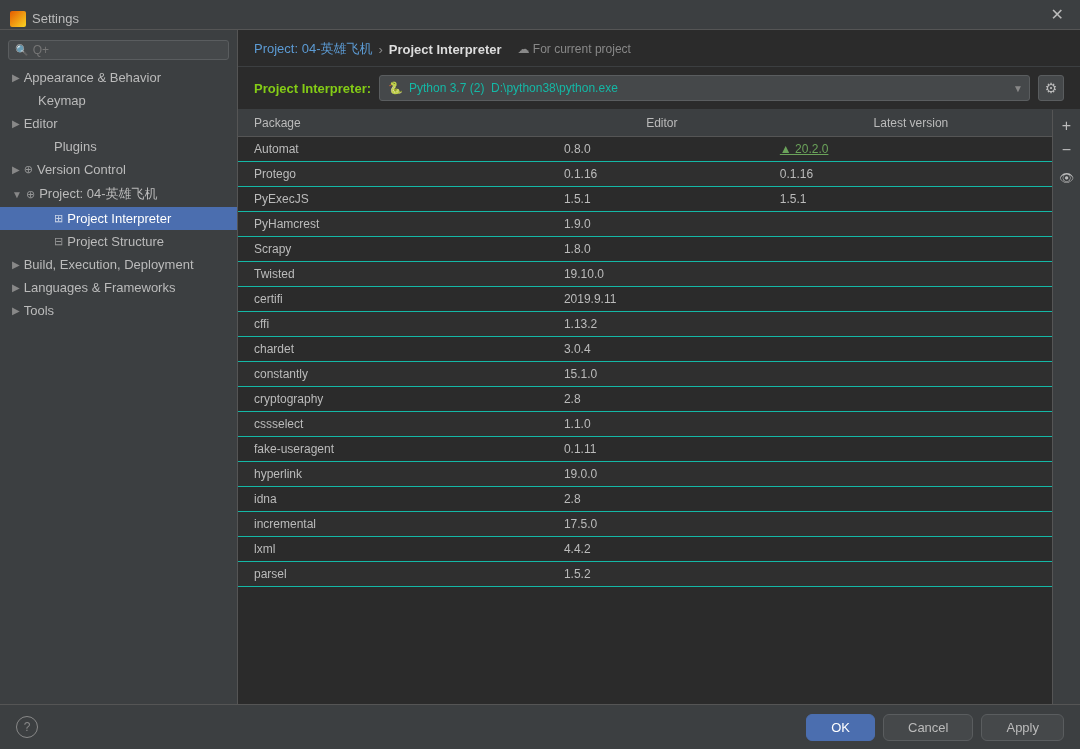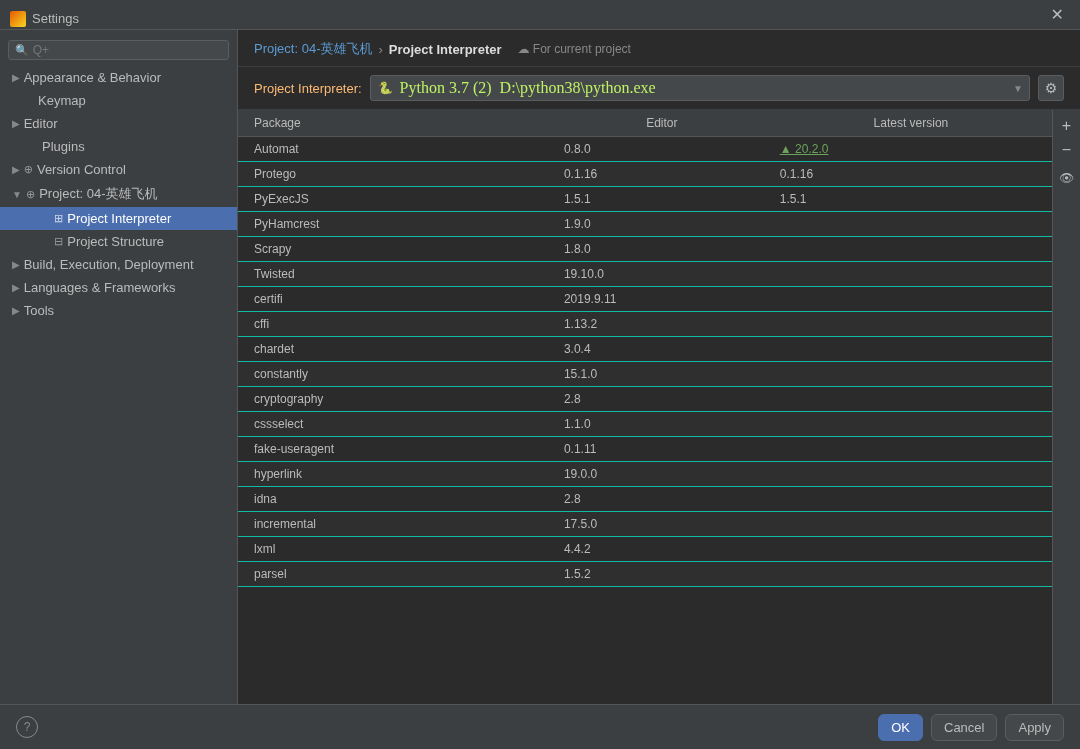--- a/index.html
+++ b/index.html
@@ -119,21 +119,21 @@
     .breadcrumb-extra { color: #888; font-size: 12px; margin-left: 10px; }
 
     
     #interpreter-row {
       display: flex;
       align-items: center;
       padding: 8px 16px;
       gap: 8px;
       border-bottom: 1px solid #3c3f41;
     }
-    #interpreter-label { color: #fdba74; font-size: 13px; white-space: nowrap; }
+    #interpreter-label { color: #84cc16; font-size: 13px; white-space: nowrap; font-weight: bold; }
     .interpreter-dropdown {
       flex: 1;
       background: #45484a;
       border: 1px solid #5a5d5f;
       border-radius: 3px;
       color: #bbbbbb;
       font-size: 12px;
       padding: 3px 8px;
       height: 26px;
       display: flex;
@@ -251,21 +251,21 @@
       font-size: 12px;
       display: flex;
       align-items: center;
       justify-content: center;
     }
     .bottom-btns {
       display: flex;
       gap: 8px;
     }
     .btn {
-      padding: 5px 12px;
+      padding: 5px 24px;
       border-radius: 6px;
       border: 1px solid #5a5d5f;
       background: #45484a;
       color: #bbbbbb;
       font-size: 13px;
       cursor: pointer;
     }
     .btn.primary {
       background: #4b6eaf;
       border-color: #4b6eaf;
@@ -302,21 +302,21 @@
           <span>Appearance &amp; Behavior</span>
         </div>
         <div class="sidebar-item" style="padding-left: 24px; text-align: center;">
           <span style="width:14px; display:inline-block;"></span>
           <span>Keymap</span>
         </div>
         <div class="sidebar-item" style="padding-left: 12px;">
           <span style="font-size:10px; margin-right:4px; color:#888;">▶</span>
           <span>Editor</span>
         </div>
-        <div class="sidebar-item" style="padding-left: 28px;">
+        <div class="sidebar-item" style="padding-left: 40px;">
           <span style="width:14px; display:inline-block;"></span>
           <span>Plugins</span>
         </div>
         <div class="sidebar-item" style="padding-left: 12px;">
           <span style="font-size:10px; margin-right:4px; color:#888;">▶</span>
           <span style="font-size:11px; margin-right:4px; opacity:0.7;">⊕</span>
           <span>Version Control</span>
         </div>
         <div class="sidebar-item" style="padding-left: 12px;">
           <span style="font-size:10px; margin-right:4px; color:#888;">▼</span>
@@ -354,21 +354,21 @@
       <span class="breadcrumb-link">Project: 04-英雄飞机</span>
       <span class="breadcrumb-sep">›</span>
       <span class="breadcrumb-current">Project Interpreter</span>
       <span class="breadcrumb-extra">☁ For current project</span>
     </div>
 
     <div id="interpreter-row">
       <span id="interpreter-label">Project Interpreter:</span>
       <div class="interpreter-dropdown" style="position:relative; flex:1;">
         <span style="margin-right:6px;">🐍</span>
-        <span style="font-size:16px; color:#bef264;font-family:Liberation Serif, serif;">Python 3.7 (2)&nbsp;&nbsp;D:\python38\python.exe</span>
+        <span style="font-size:12px; color:#14b8a6;">Python 3.7 (2)&nbsp;&nbsp;D:\python38\python.exe</span>
         <span class="interpreter-dropdown-arrow">▼</span>
       </div>
       <div class="gear-btn">⚙</div>
     </div>
 
     <div id="table-area">
       <div id="table-container">
         <table>
           <thead>
             <tr>

